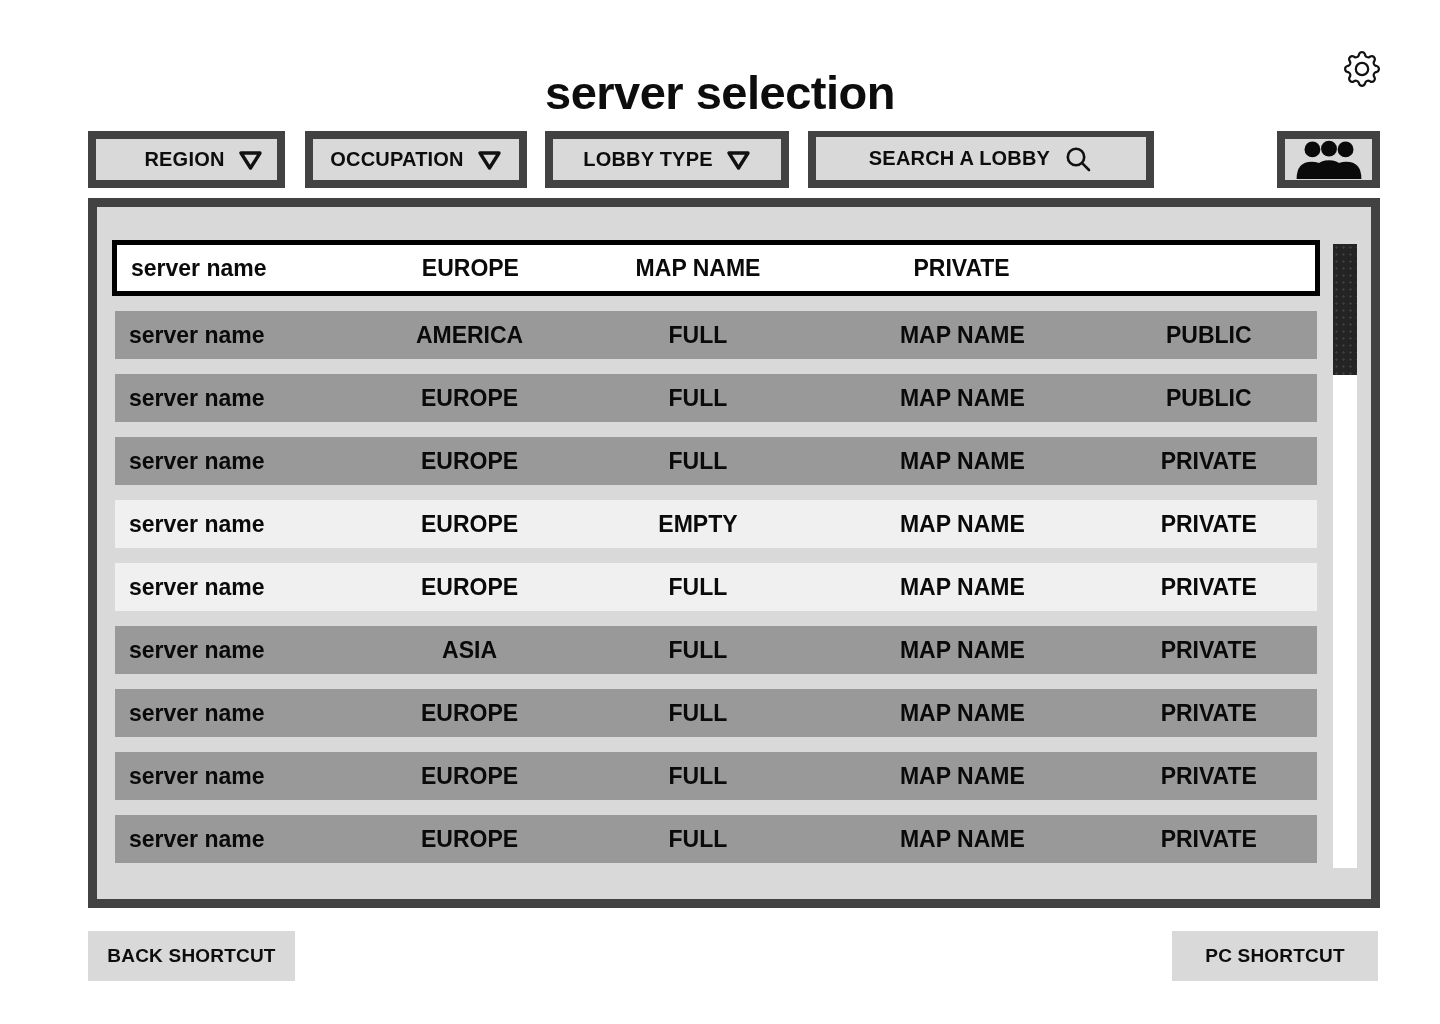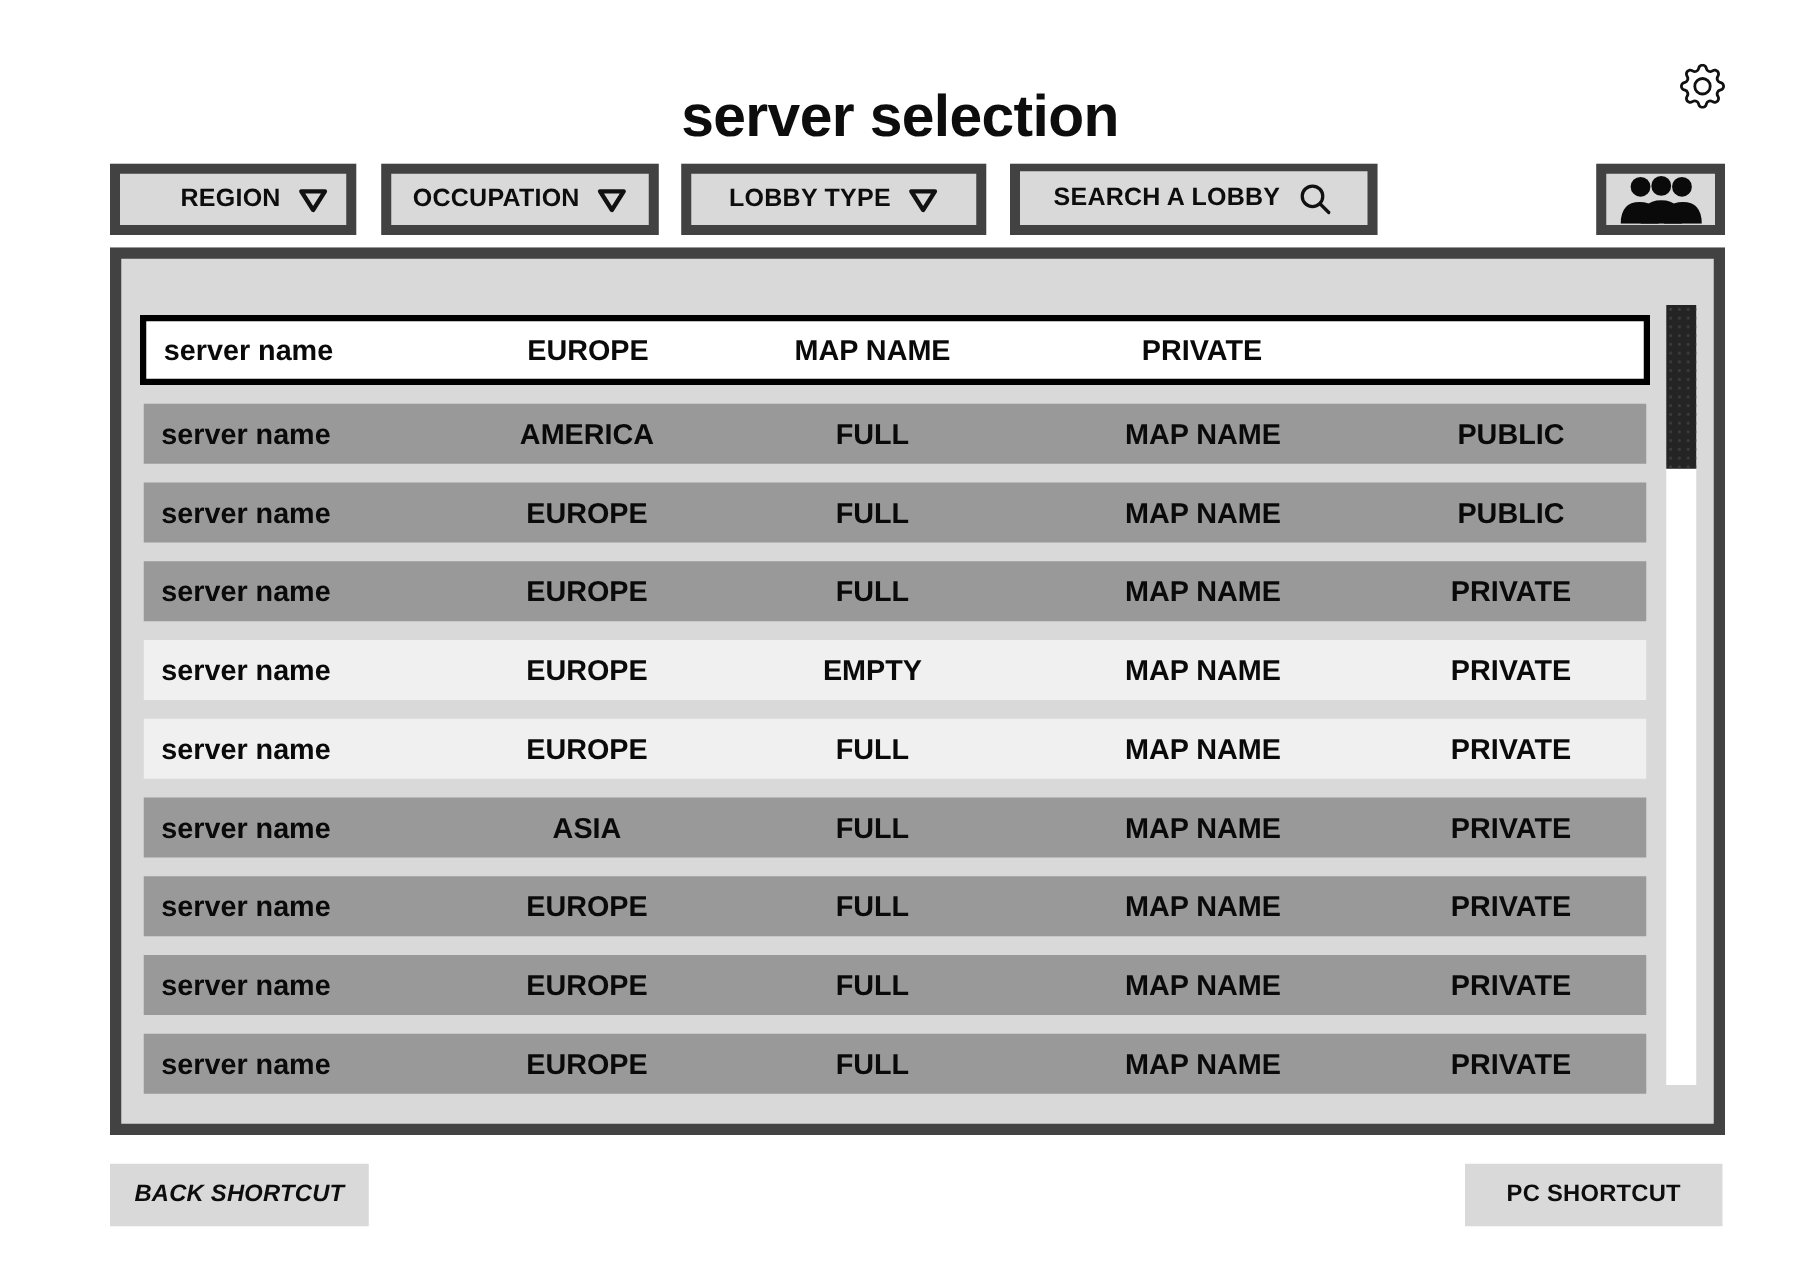--- a/index.html
+++ b/index.html
@@ -38,32 +38,32 @@
     position:absolute;top:131px;height:57px;
     background:var(--panel-bg);border:8px solid var(--panel-border);
     display:flex;align-items:center;justify-content:center;gap:13px;
     font-family:inherit;font-weight:700;font-size:20px;color:var(--text);
     padding:0;cursor:pointer;letter-spacing:0.2px;
   }
   .filter-btn .lbl{white-space:nowrap;}
   #btn-region{left:88px;width:197px;padding-left:34px;}
   #btn-occupation{left:305px;width:222px;}
   #btn-lobbytype{left:545px;width:244px;}
-  #btn-search{left:808px;width:294px;border-width:6px 8px 8px 8px;}
+  #btn-search{left:808px;width:346px;border-width:6px 8px 8px 8px;}
   #btn-players{left:1277px;width:103px;}
   .tri-icon,.search-icon,.people-icon,.gear-icon{display:block;}
 
   
   .list-panel{
     position:absolute;left:88px;top:198px;width:1292px;height:710px;
     background:var(--panel-bg);border:9px solid var(--panel-border);
   }
   .rows{
     position:absolute;left:15px;top:33px;width:1208px;
-    display:flex;flex-direction:column;gap:15px;margin-top:12px;
+    display:flex;flex-direction:column;gap:15px;
   }
   .row{
     height:48px;display:grid;
     grid-template-columns:21% 17% 21% 23% 18%;
     align-items:center;
     font-weight:700;font-size:23px;color:#0a0a0a;
     cursor:pointer;
   }
   .row.default{background:var(--row-gray);width:1202px;margin-left:3px;}
   .row.highlight{background:var(--row-light);width:1202px;margin-left:3px;}
@@ -87,21 +87,21 @@
     cursor:grab;
   }
 
   
   .footer-btn{
     position:absolute;top:931px;height:50px;
     background:var(--panel-bg);border:none;
     font-family:inherit;font-weight:700;font-size:19px;color:var(--text);
     cursor:pointer;letter-spacing:0.2px;
   }
-  #btn-back{left:88px;width:207px;font-style:italic;}
+  #btn-back{left:88px;width:207px;}
   #btn-pc{left:1172px;width:206px;}
 </style>
 </head>
 <body>
 
 <div class="page">
 
   <h1 class="title">server selection</h1>
 
   <button class="gear-btn">

